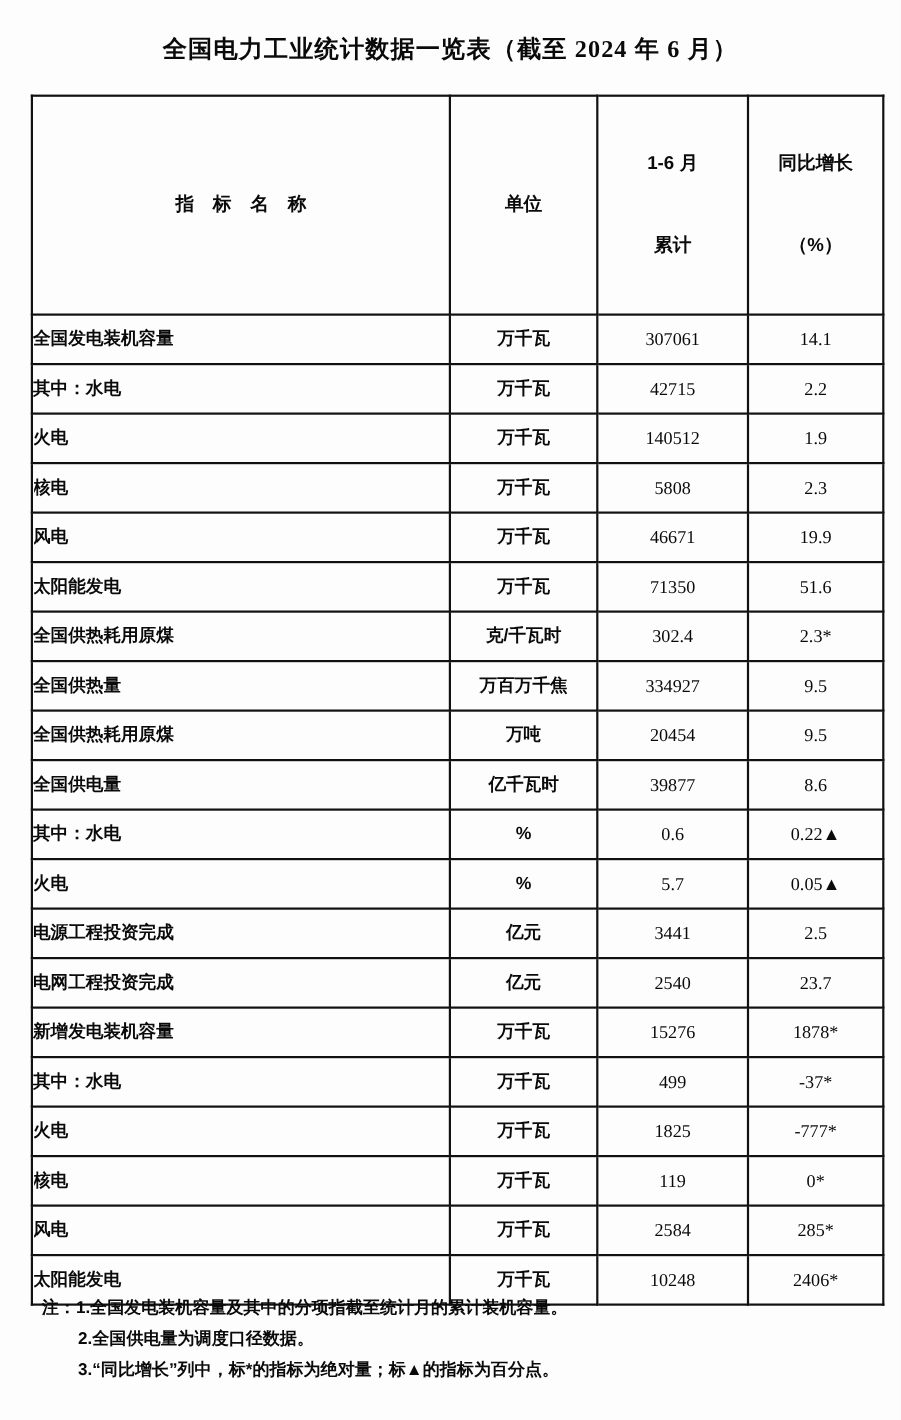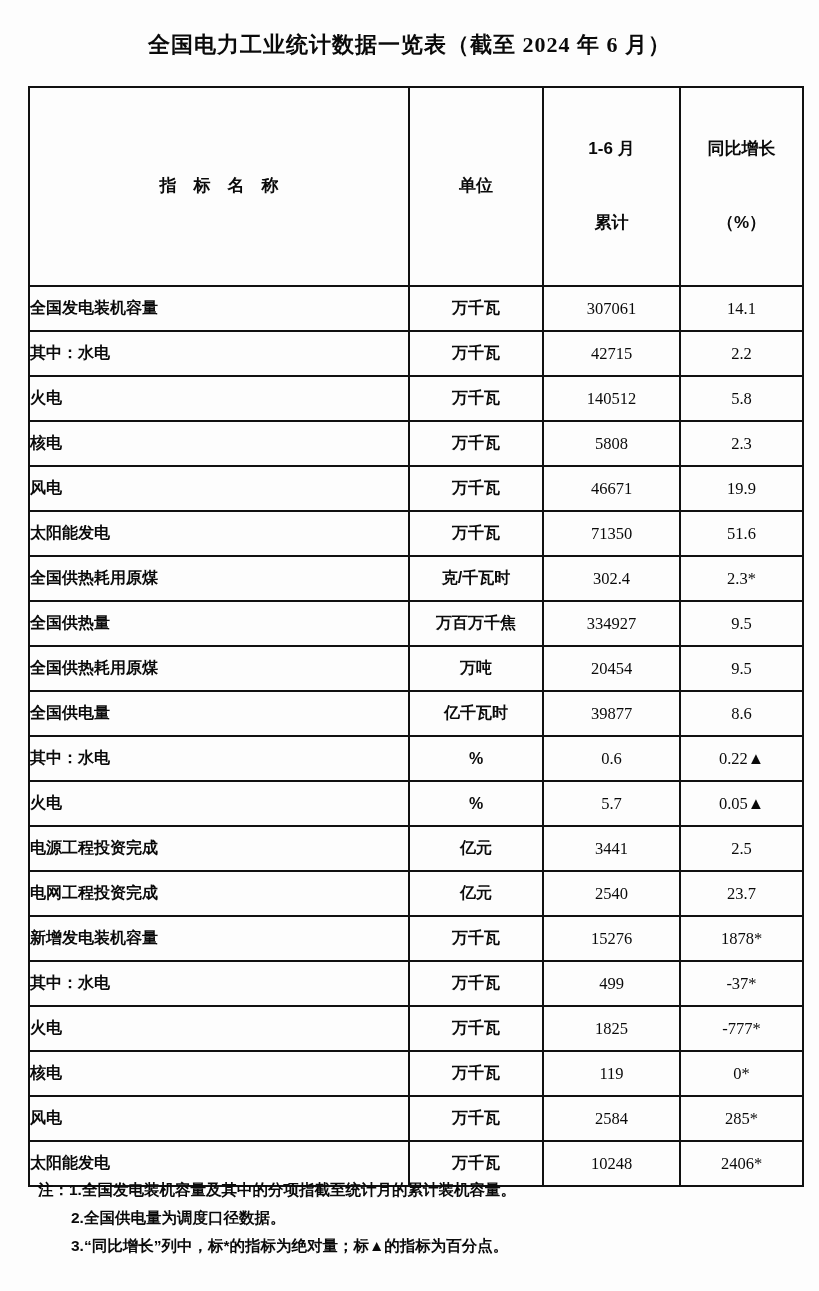--- a/index.html
+++ b/index.html
@@ -50,21 +50,21 @@
     vertical-align:middle;
     color:#0a0a0a;
   }
   td.c-indicator{
     text-align:left;
     font-weight:600;
     white-space:nowrap;
   }
   td.indent-0{padding-left:10px;}
   td.indent-1{padding-left:47px;}
-  td.indent-2{padding-left:100px;}
+  td.indent-2{padding-left:100px;border-radius:10px;}
   td.c-unit{
     text-align:center;
     font-weight:600;
   }
   td.c-value, td.c-growth{
     text-align:center;
     font-family:"Liberation Serif","DejaVu Serif",serif;
     font-size:16.5px;
     font-weight:normal;
   }
@@ -118,21 +118,21 @@
         <tr>
           <td class="c-indicator indent-1">其中：水电</td>
           <td class="c-unit">万千瓦</td>
           <td class="c-value">42715</td>
           <td class="c-growth">2.2</td>
         </tr>
         <tr>
           <td class="c-indicator indent-2">火电</td>
           <td class="c-unit">万千瓦</td>
           <td class="c-value">140512</td>
-          <td class="c-growth">5.8</td>
+          <td class="c-growth">1.9</td>
         </tr>
         <tr>
           <td class="c-indicator indent-2">核电</td>
           <td class="c-unit">万千瓦</td>
           <td class="c-value">5808</td>
           <td class="c-growth">2.3</td>
         </tr>
         <tr>
           <td class="c-indicator indent-2">风电</td>
           <td class="c-unit">万千瓦</td>

